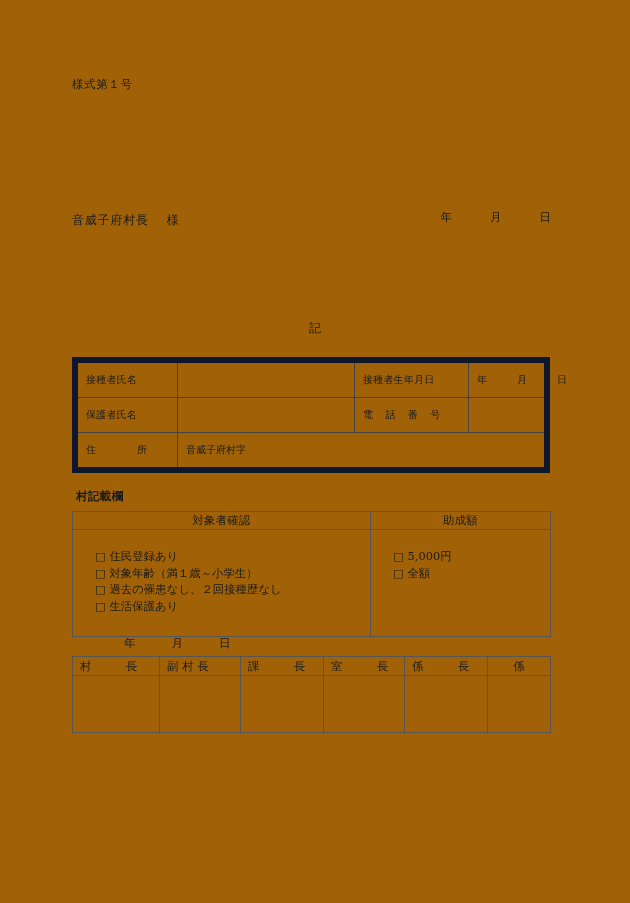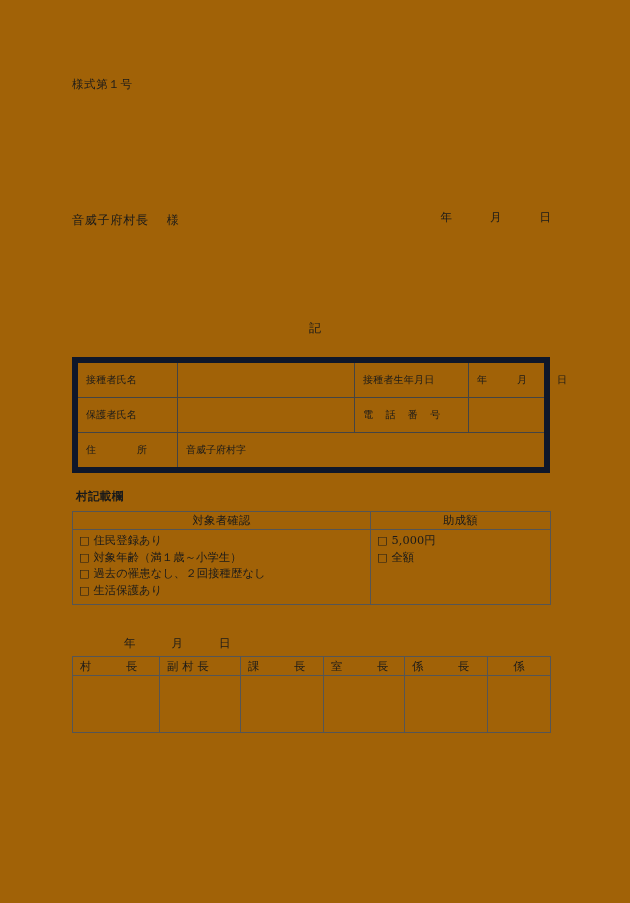--- a/index.html
+++ b/index.html
@@ -131,21 +131,21 @@
   .village-table th {
     height: 17px;
     font-weight: normal;
     text-align: center;
     letter-spacing: 0.3px;
   }
   .village-table td {
     vertical-align: top;
     padding: 3px 6px 5px 6px;
   }
-  .chk-list { list-style: none; margin: 0; padding: 0; }
+  .chk-list { list-style: none; margin: 16px; padding: 0; }
   .chk-list li {
     line-height: 16.5px;
     white-space: nowrap;
     letter-spacing: 0.1px;
   }
 
   
   .approval-sentence {
     position: absolute;
     left: 72px;

